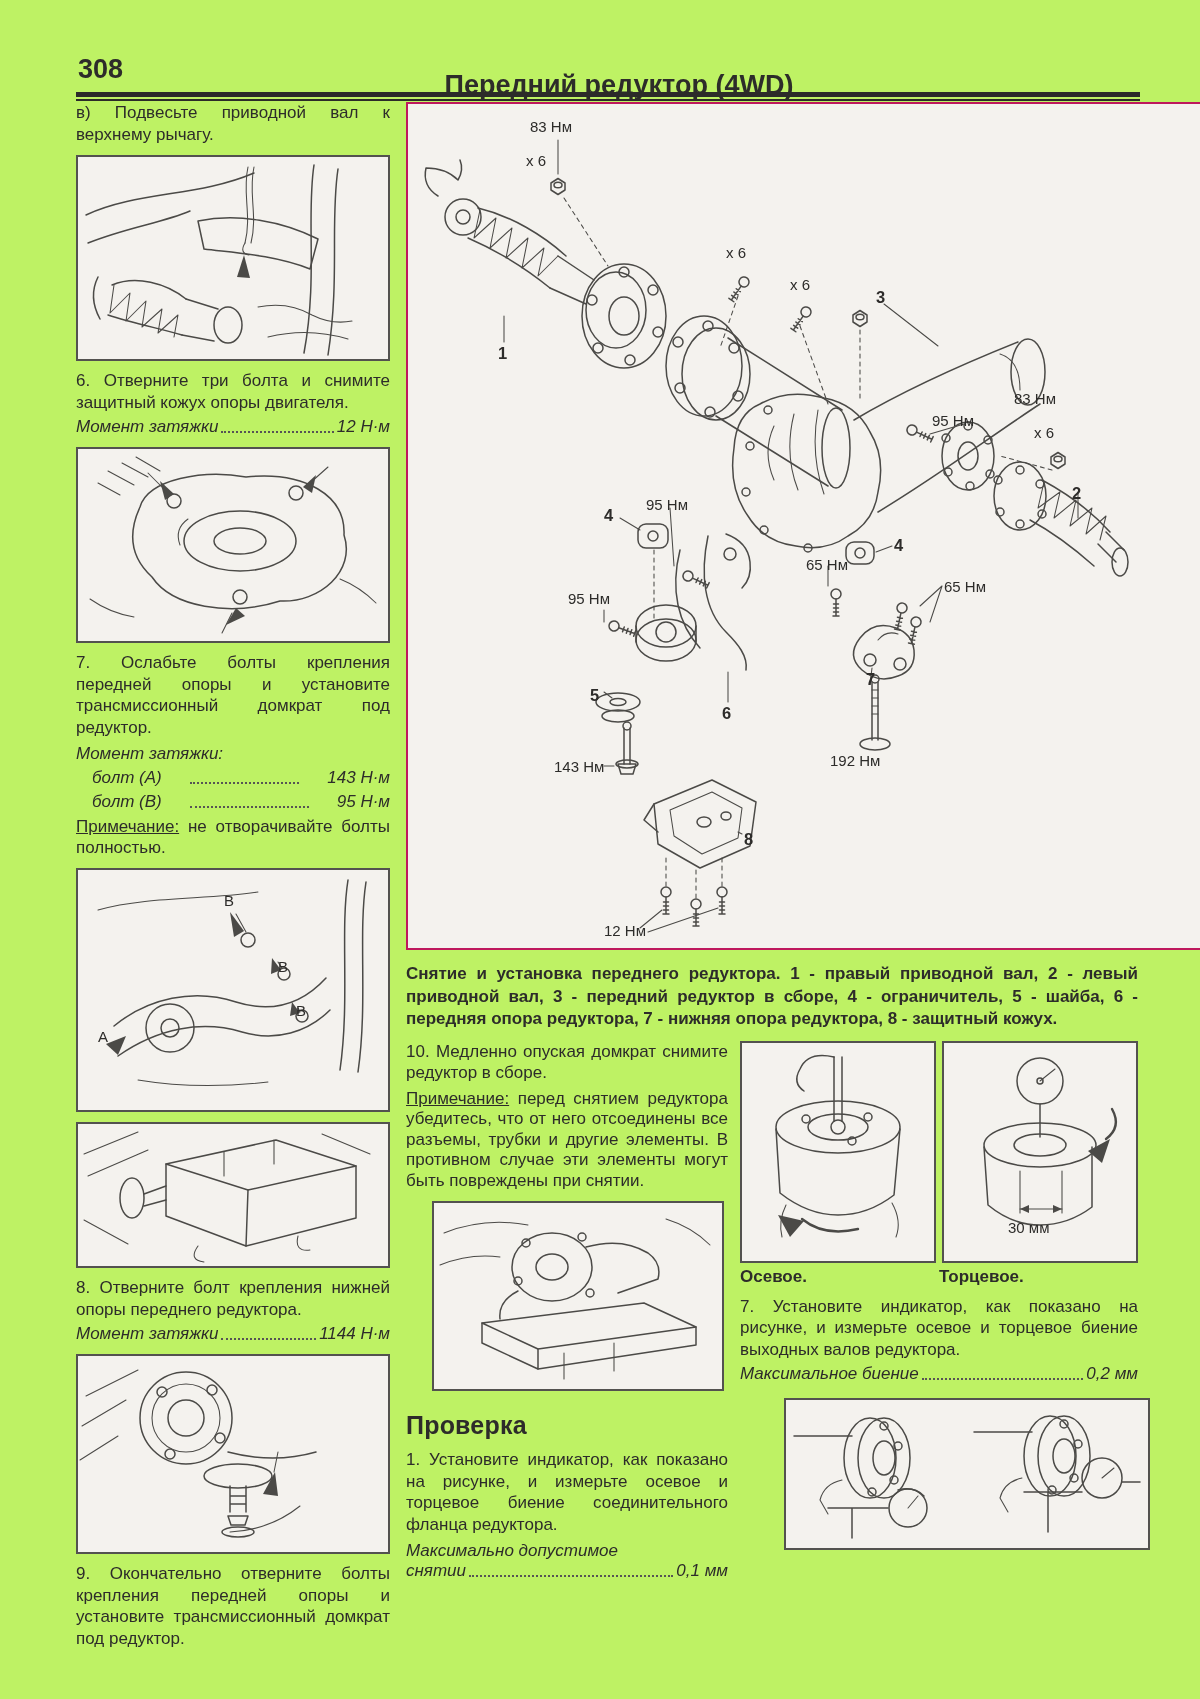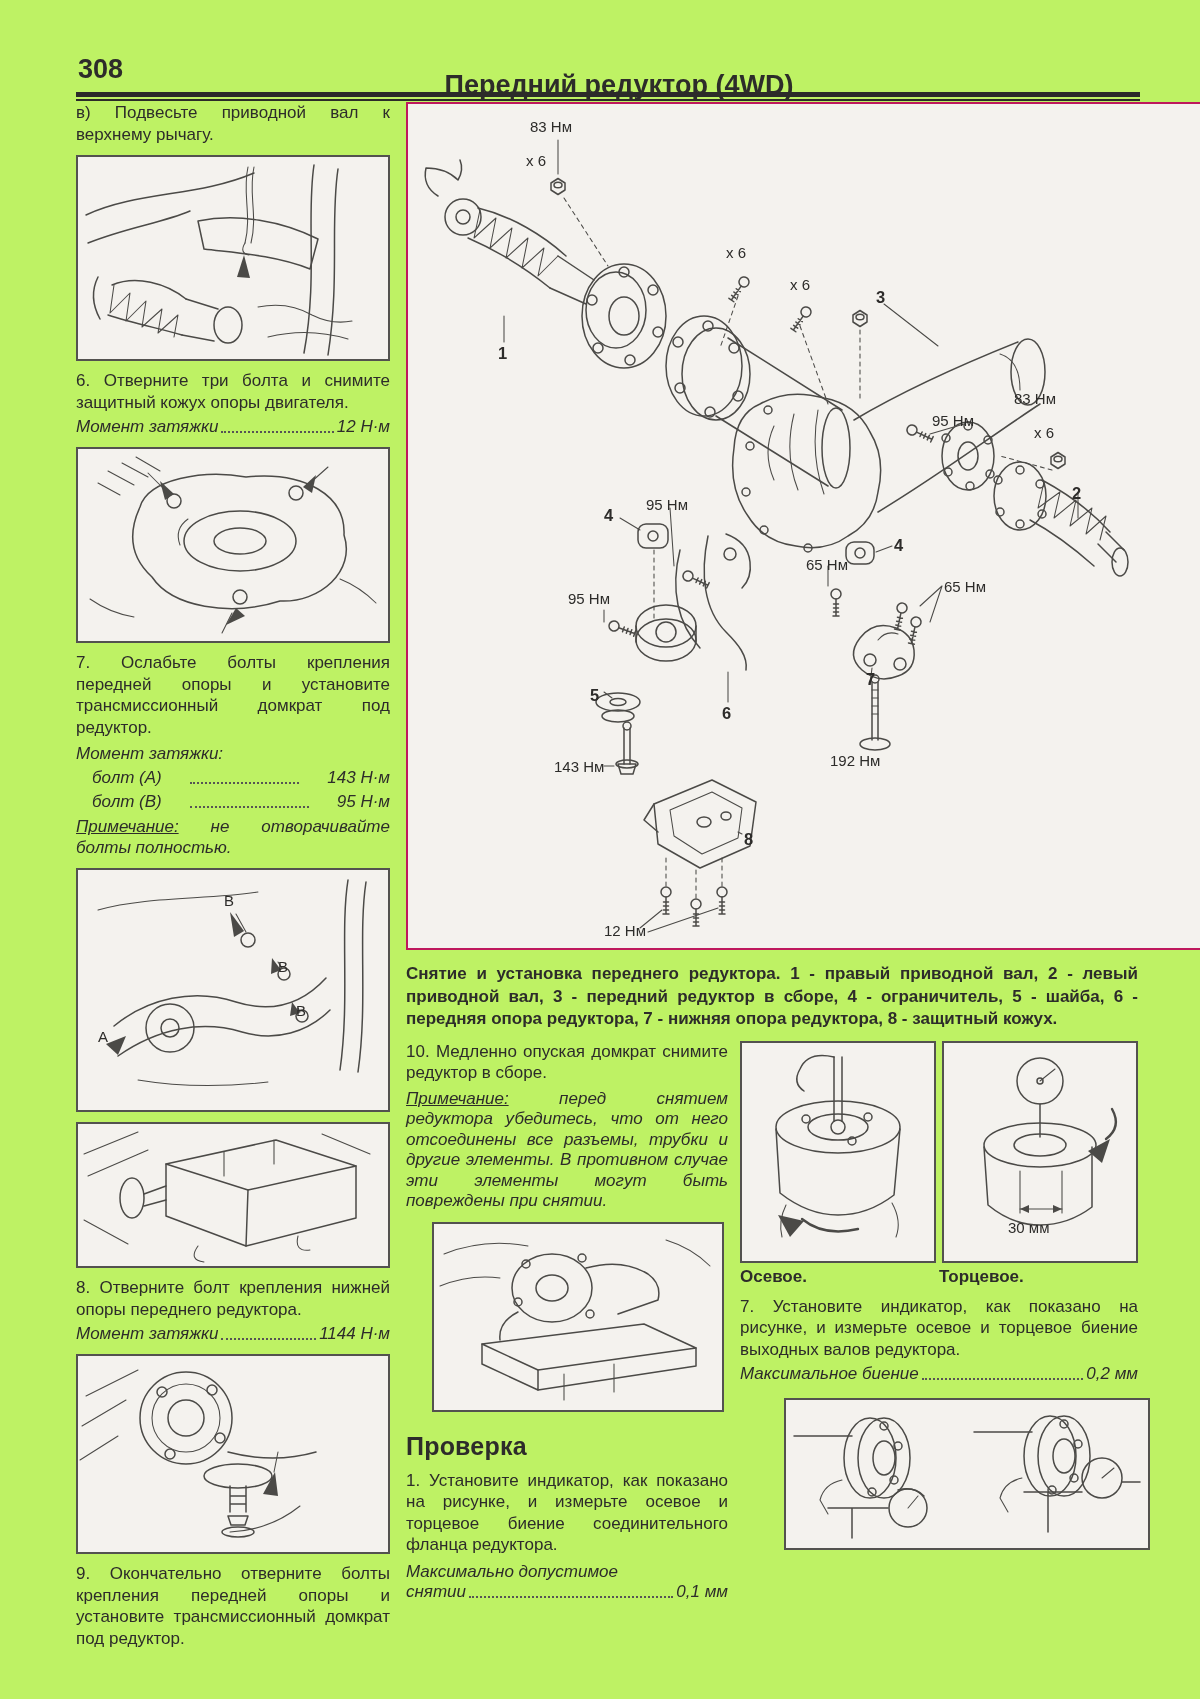--- a/index.html
+++ b/index.html
@@ -16,21 +16,21 @@
 
   .col-left{ position:absolute; left:76px; top:102px; width:314px; }
   .right-region{ position:absolute; left:406px; top:102px; width:732px; }
 
   .body-text{ font-size:17px; line-height:21.5px; text-align:justify; margin-top:9px; }
   .spec{ display:flex; align-items:flex-end; font-style:italic; font-size:17px; line-height:20px; margin-top:4px; }
   .spec .spec-label, .spec .spec-value{ white-space:nowrap; }
   .spec .leader{ flex:1; border-bottom:2px dotted #565554; margin:0 3px 4px 3px; }
   .spec.indent{ padding-left:16px;gap:25px; }
   .spec-title{ font-style:italic; font-size:17px; margin-top:6px; }
-  .note{ font-style:italic; font-size:17px; line-height:20.5px; text-align:justify; margin-top:5px; }
+  .note{ font-size:17px; line-height:20.5px; text-align:justify; margin-top:5px; }
   .note .nlabel{ text-decoration:underline; }
 
   .figbox{ position:relative; border:2px solid #53524f; background:#f4f2ee; margin-top:10px; overflow:hidden; }
   svg.sketch{ display:block; stroke:#4b4a47; fill:none; stroke-width:1.5; stroke-linecap:round; stroke-linejoin:round; }
   svg.sketch .thin{ stroke-width:1.05; }
   svg.sketch .dash{ stroke-width:1.05; stroke-dasharray:4 4; }
   svg.sketch .fill{ fill:#4b4a47; stroke:none; }
 
   .diagram-frame{ position:relative; border:2px solid #be185d; width:820px; height:848px; background:#f4f2ee; }
   .diagram-label{ position:absolute; font-size:15px; white-space:nowrap; color:#2d2c2a; }

